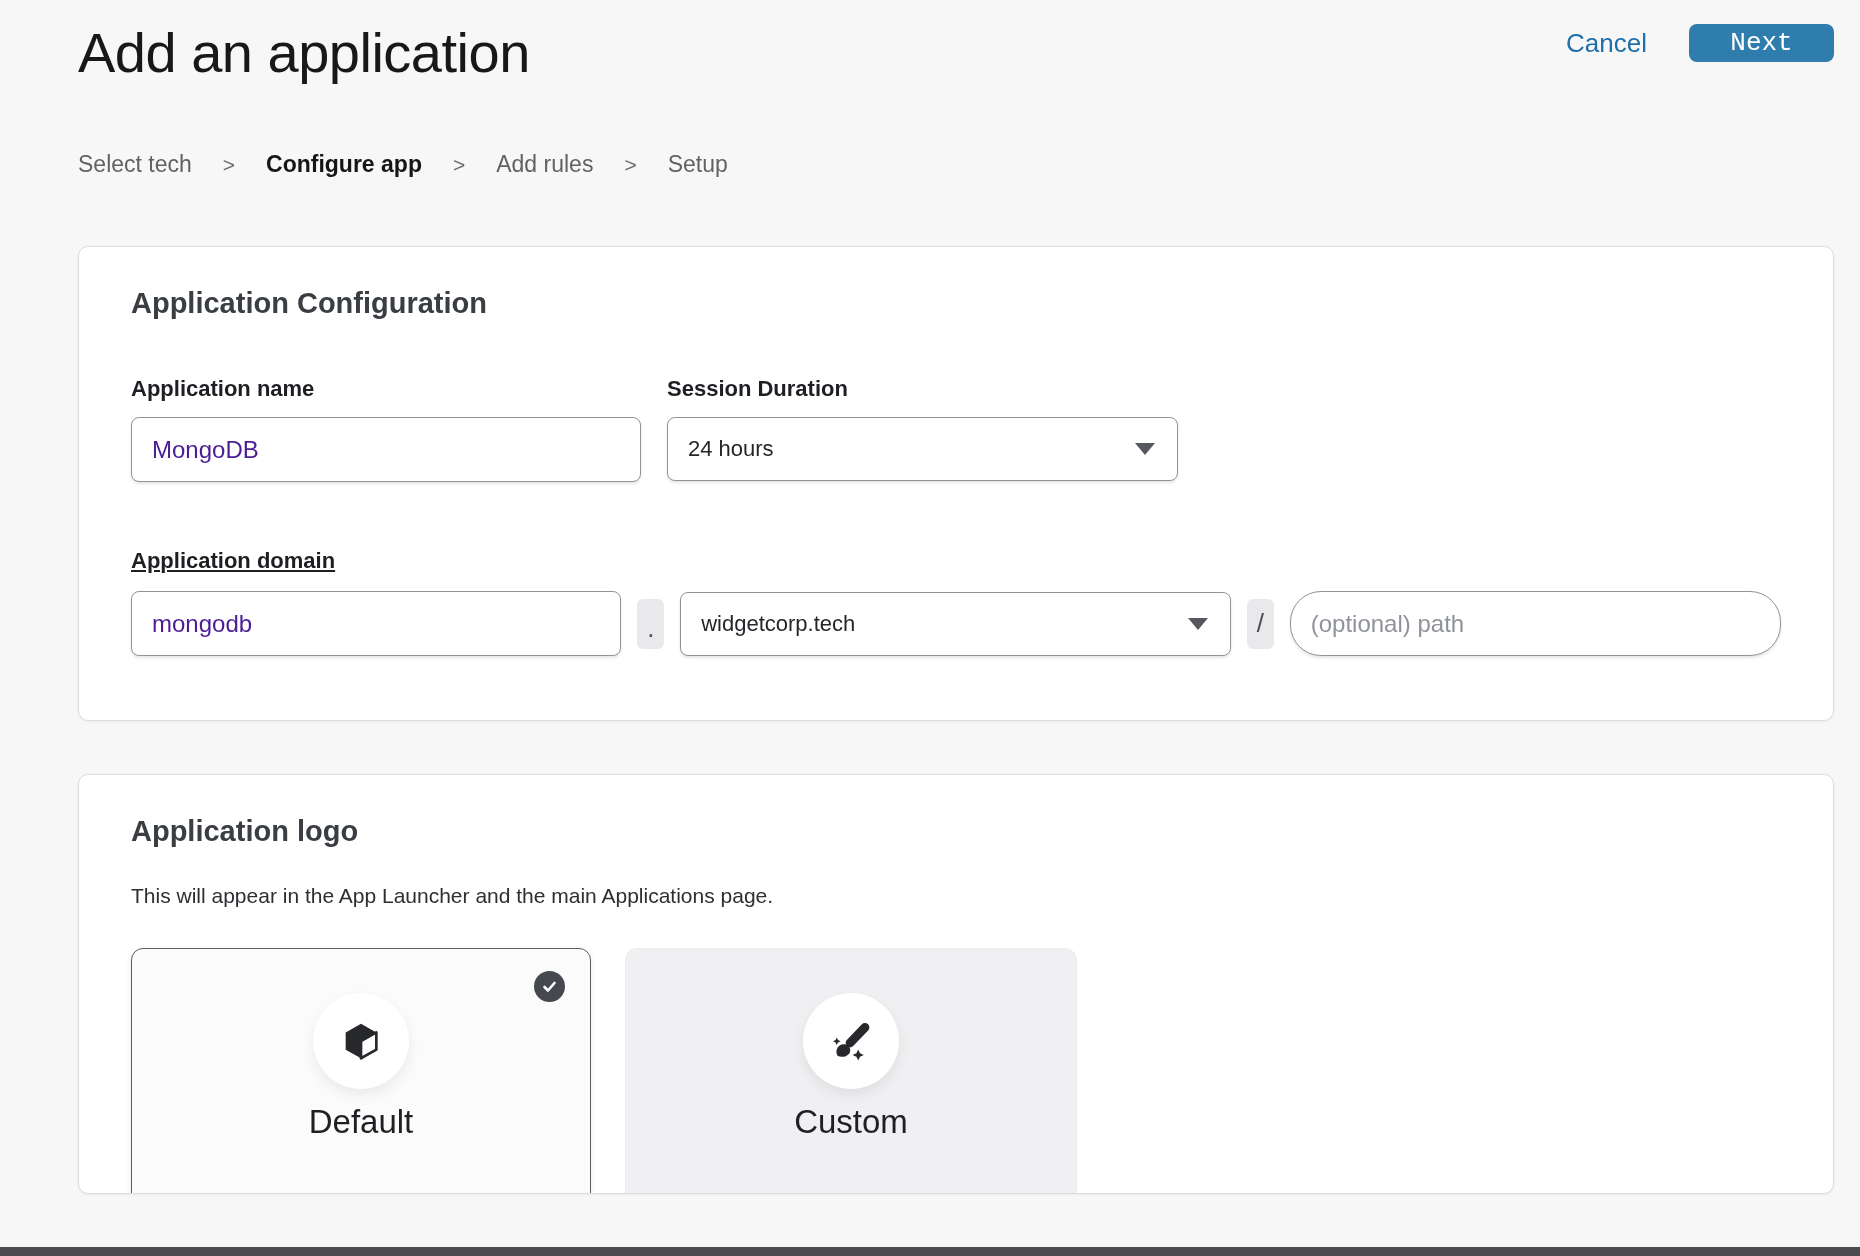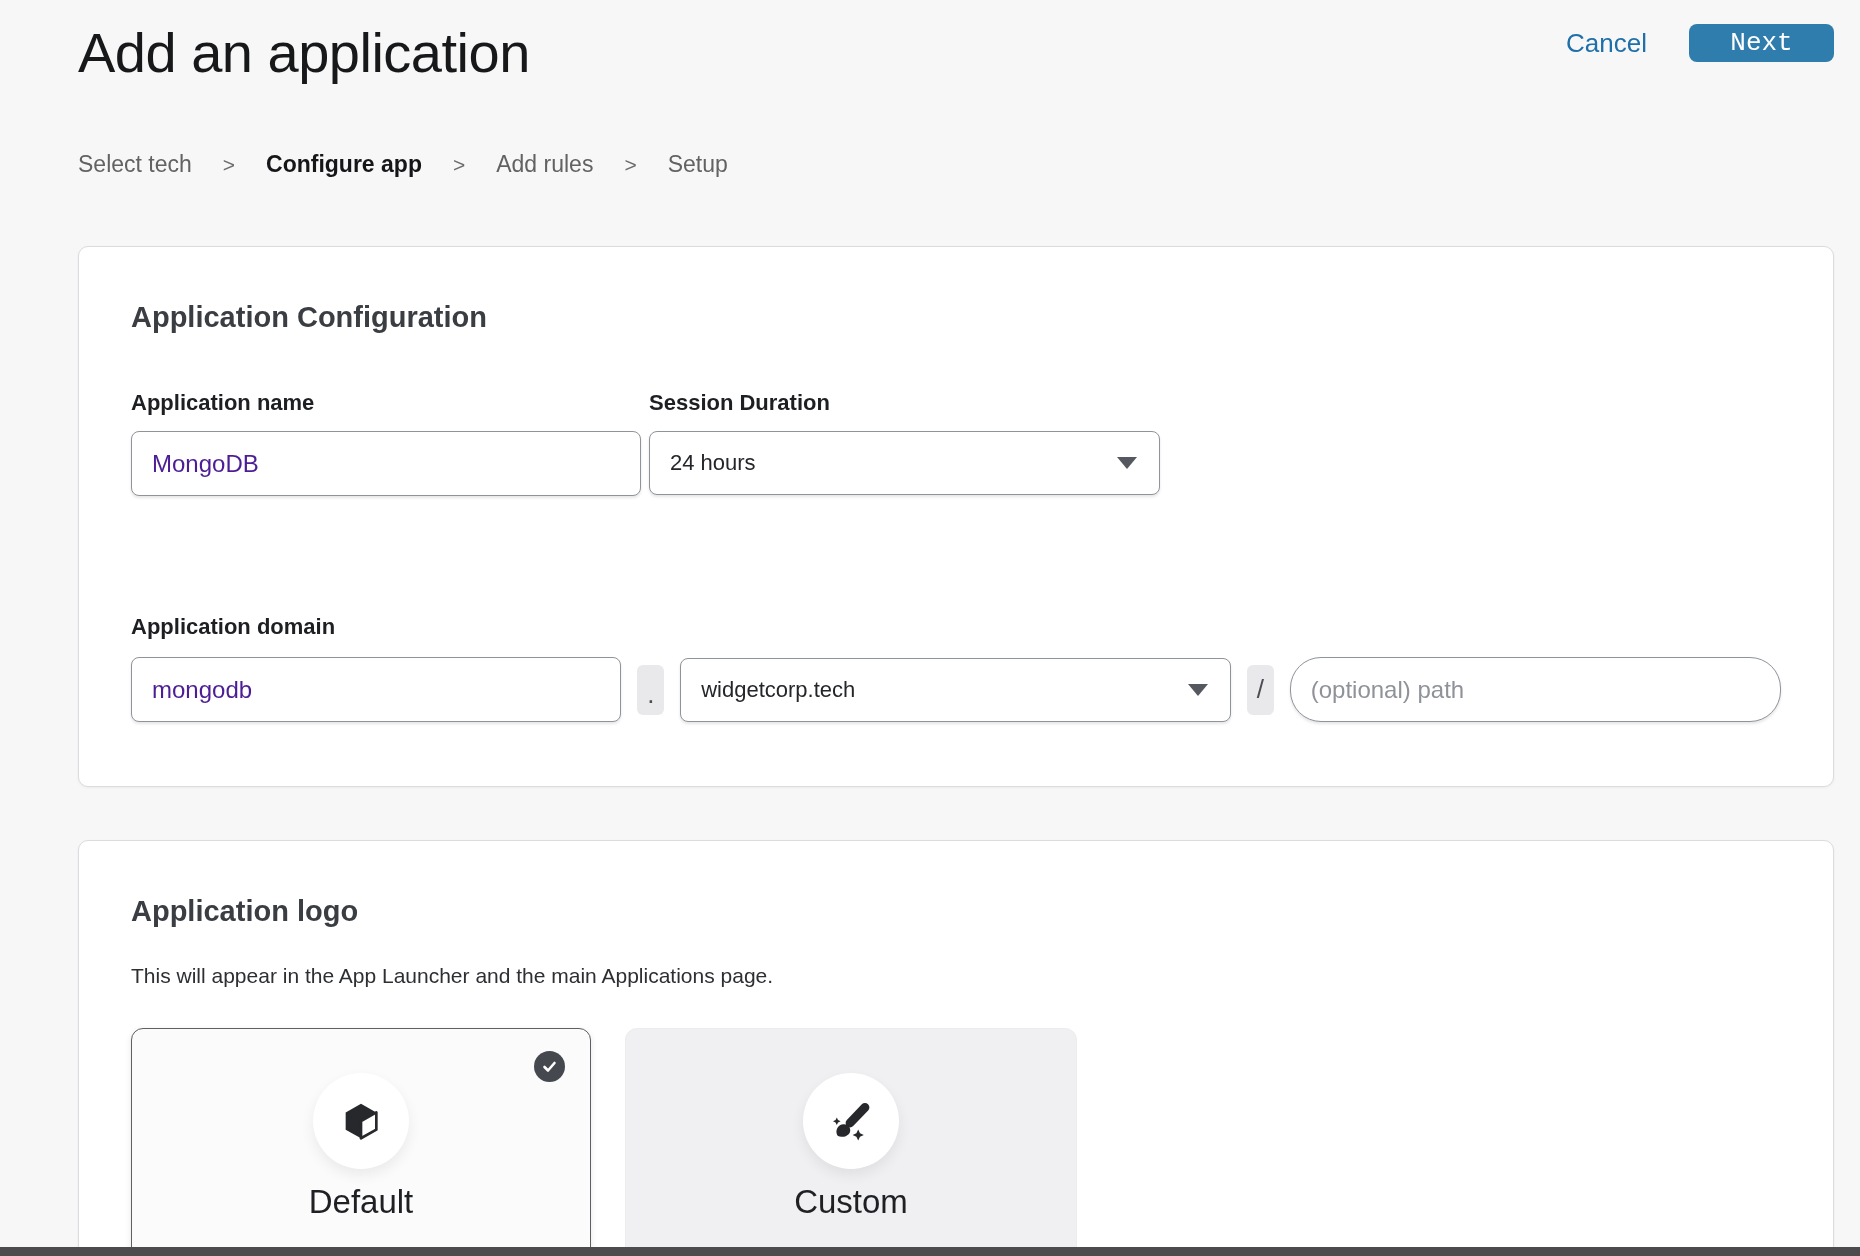--- a/index.html
+++ b/index.html
@@ -26,47 +26,47 @@
   
   .steps { margin-top:66px; display:flex; align-items:center; gap:31px; font-size:23px; color:#626264; }
   .step { cursor:pointer; }
   .step.active { color:#161618; font-weight:700; }
   .step-sep { color:#6b6b6d; font-size:21px; }
 
   
   .card {
     background:#ffffff; border:1px solid #dcdcde; border-radius:10px;
     box-shadow:0 1px 3px rgba(0,0,0,0.05);
-    margin-top:68px; padding:54px 52px 64px 52px;
+    margin-top:68px; padding:40px 52px 64px 52px;
   }
   .card h2 { font-size:29px; font-weight:700; color:#3a3d42; }
 
   
-  .fields-row { display:flex; gap:8px; margin-top:56px; }
+  .fields-row { display:flex; gap:26px; margin-top:56px; }
   .field-label { display:block; font-size:22px; font-weight:700; color:#1d1f23; margin-bottom:15px; }
   .text-input {
     height:65px; border:1px solid #8f939a; border-radius:8px;
     box-shadow:0 2px 3px rgba(0,0,0,0.10);
     font-family:inherit; font-size:24px; color:#4c1d95;
     padding:0 20px; background:#fff; outline:none;
   }
   .text-input::placeholder { color:#8f9399; }
   .w510 { width:510px; }
   .w511 { width:511px;border-radius:31px; }
   .select-box {
     height:64px; border:1px solid #8f939a; border-radius:8px;
     box-shadow:0 2px 3px rgba(0,0,0,0.10);
     background:#fff; display:flex; align-items:center; justify-content:space-between;
     padding:0 22px 0 20px; font-size:22px; color:#24262a; cursor:pointer;
   }
   .caret {
     width:0; height:0; border-left:10px solid transparent; border-right:10px solid transparent;
     border-top:12px solid #55585e; margin-left:12px;
   }
-  .domain-label { margin-top:118px; margin-bottom:0; }
+  .domain-label { margin-top:66px; margin-bottom:0;text-decoration:underline; }
   .domain-row { display:flex; align-items:center; gap:16px; margin-top:17px; }
   .sep-pill {
     width:28px; height:50px; background:#e9e9eb; border-radius:6px;
     display:flex; justify-content:center; color:#4a4d52; font-size:26px;
     align-items:center;
   }
   .sep-pill.dot { align-items:flex-end; padding-bottom:8px; line-height:1; }
 
   
   .card.logo-card { margin-top:53px; height:420px; padding-bottom:0; overflow:hidden; }

